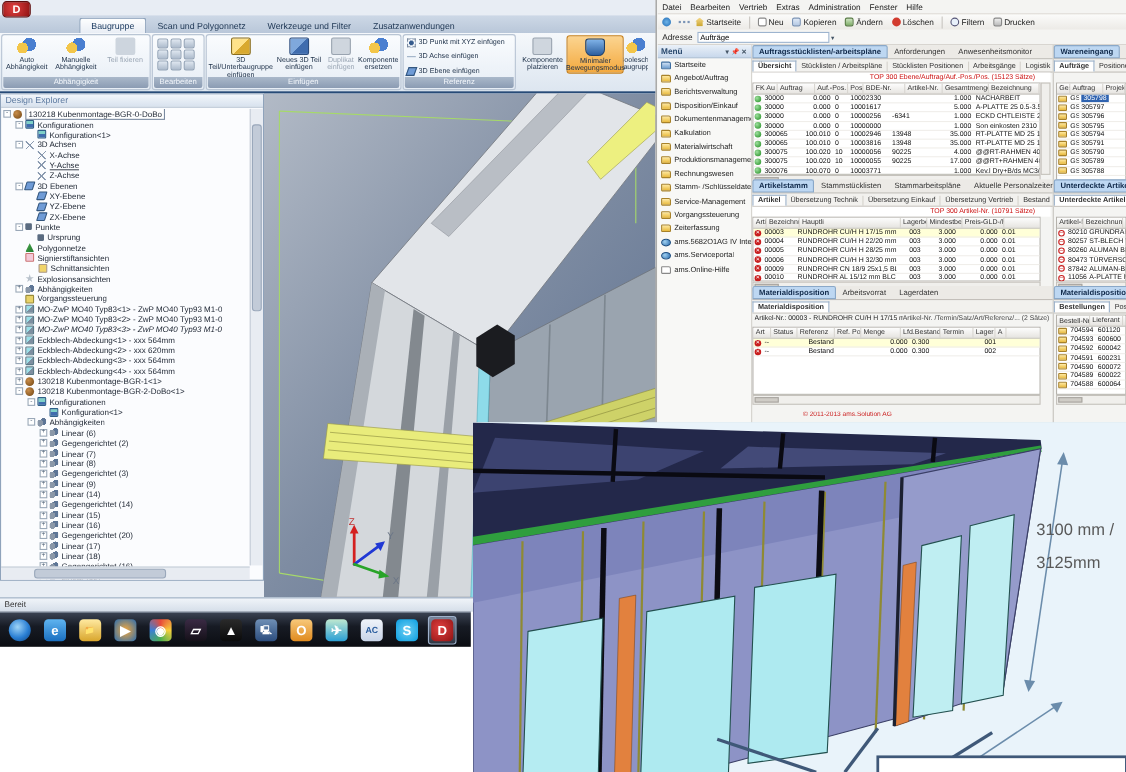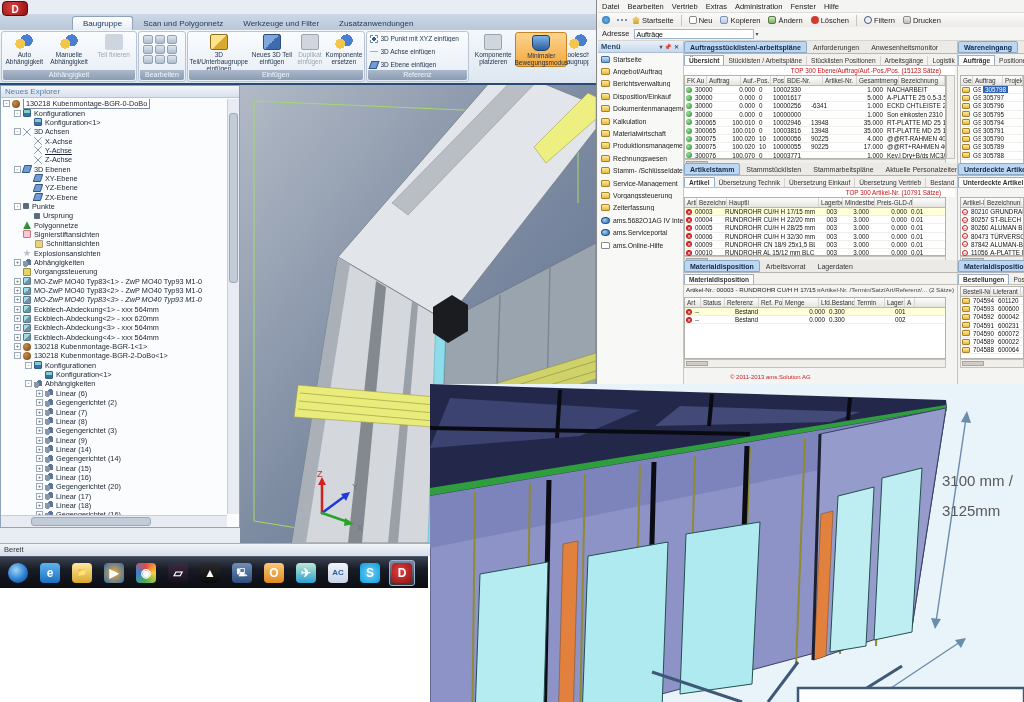--- a/index.html
+++ b/index.html
@@ -295,21 +295,21 @@
       <polygon points="110,407 101,409 106,416" fill="#2038d4"></polygon>
       <line x1="82" y1="428" x2="108" y2="437" stroke="#28a428" stroke-width="2.5"></line>
       <polygon points="114,439 105,433 104,441" fill="#28a428"></polygon>
       <text x="77" y="392" font-size="9" fill="#c03030">Z</text>
       <text x="112" y="405" font-size="9" fill="#6b7687">Y</text>
       <text x="117" y="446" font-size="9" fill="#6b7687">X</text>
     </g>
   </svg>
 
   <div id="explorer" class="abs">
-    <div id="explorer-h">Neues Explorer</div>
+    <div id="explorer-h">Design Explorer</div>
     <div id="tree">
         <div class="titem" style="padding-left: 2px;">
           <span class="texp">-</span>
           <span class="tico ti-assembly"></span>
           <span class="tlabel nowrap boxed">130218 Kubenmontage-BGR-0-DoBo</span>
         </div>
         <div class="titem" style="padding-left: 13px;">
           <span class="texp">-</span>
           <span class="tico ti-config"></span>
           <span class="tlabel nowrap">Konfigurationen</span>

